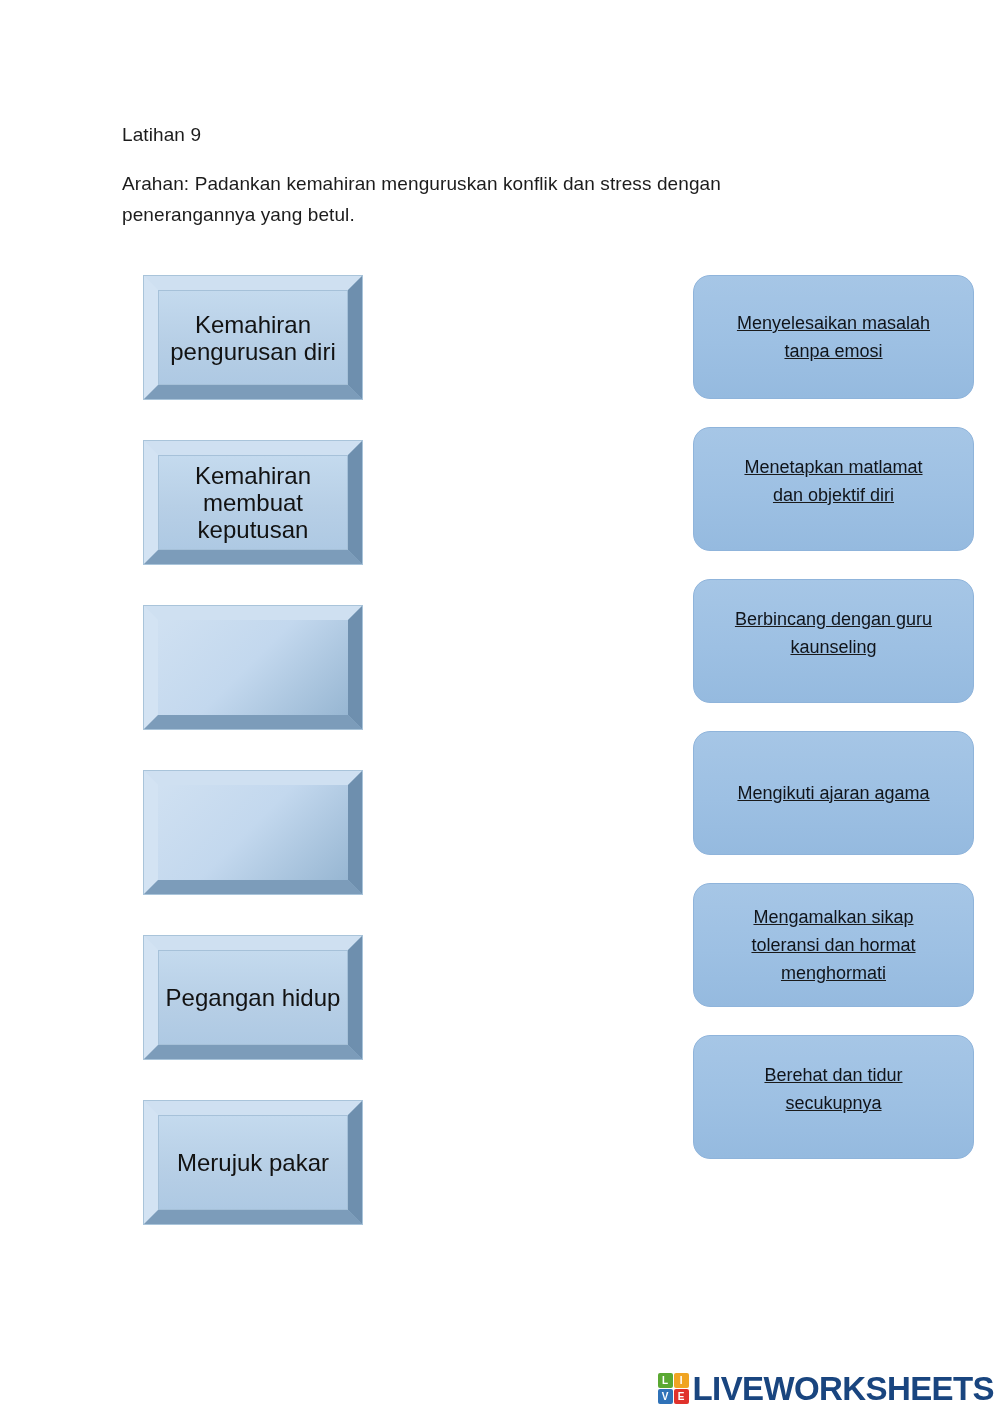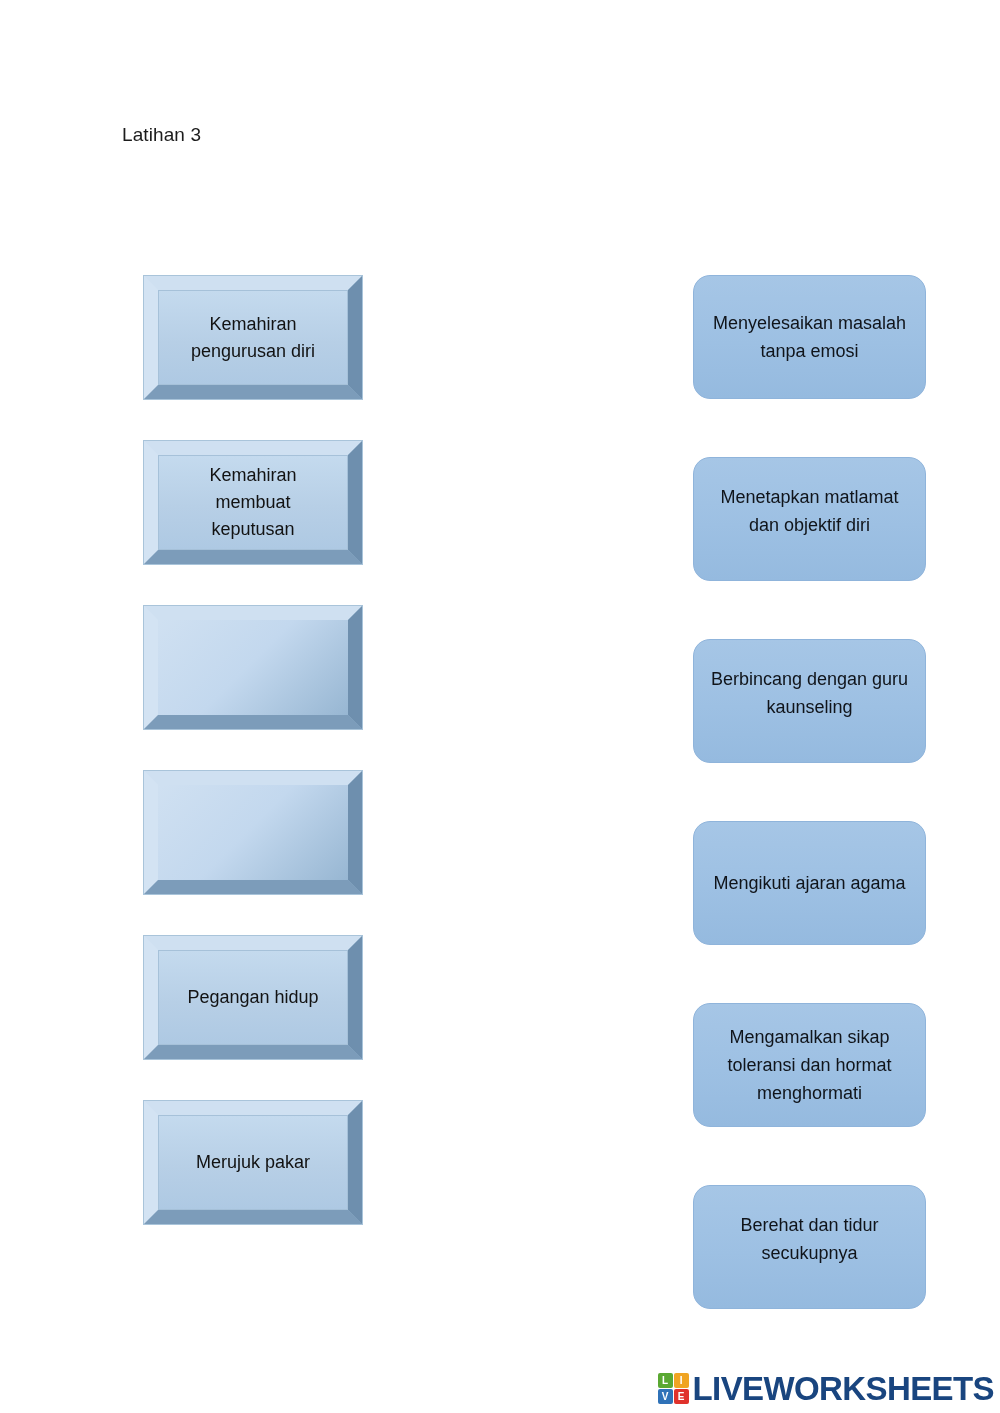--- a/index.html
+++ b/index.html
@@ -117,41 +117,42 @@
     justify-content: center;
     text-align: center;
     padding: 4px 6px;
   }
   .bevel-box .inner.low {
     align-items: center;
   }
   .bevel-box .label {
     position: relative;
     z-index: 3;
-    font-size: 18px;
+    font-size: 24px;
     line-height: 27px;
     color: #121212;
     text-align: center;
     white-space: pre-line;
   }
 
   
   .round-box {
-    width: 233px;
+    width: 281px;
     height: 124px;
-    margin-bottom: 58px;
+    margin-bottom: 28px;
     box-sizing: border-box;
     border-radius: 17px;
     background: linear-gradient(180deg, #a6c6e6 0%, #9dc0e3 55%, #95badf 100%);
     border: 1px solid #8fb4db;
     display: flex;
     align-items: center;
     justify-content: center;
     text-align: center;
     padding: 6px 14px;
+    text-decoration: underline;
   }
   .round-box .label {
     font-size: 18px;
     line-height: 28px;
     color: #10141a;
     text-align: center;
     white-space: pre-line;
   }
   .round-box.up .label { transform: translateY(-8px); }
 
@@ -195,21 +196,22 @@
     font-family: "Liberation Sans", sans-serif;
     line-height: 1;
   }
 </style>
 </head>
 <body>
 
 <div class="sheet">
 
   <div class="header">
-    <div class="title-line">Latihan 3</div>
+    <div class="title-line">Latihan 9</div>
+    <div class="instruction">Arahan: Padankan kemahiran menguruskan konflik dan stress dengan penerangannya yang betul.</div>
   </div>
 
   <div class="col-left">
 
     <div class="bevel-box">
       <span class="bev-top"></span>
       <span class="bev-left"></span>
       <span class="bev-right"></span>
       <span class="bev-bottom"></span>
       <div class="inner">

